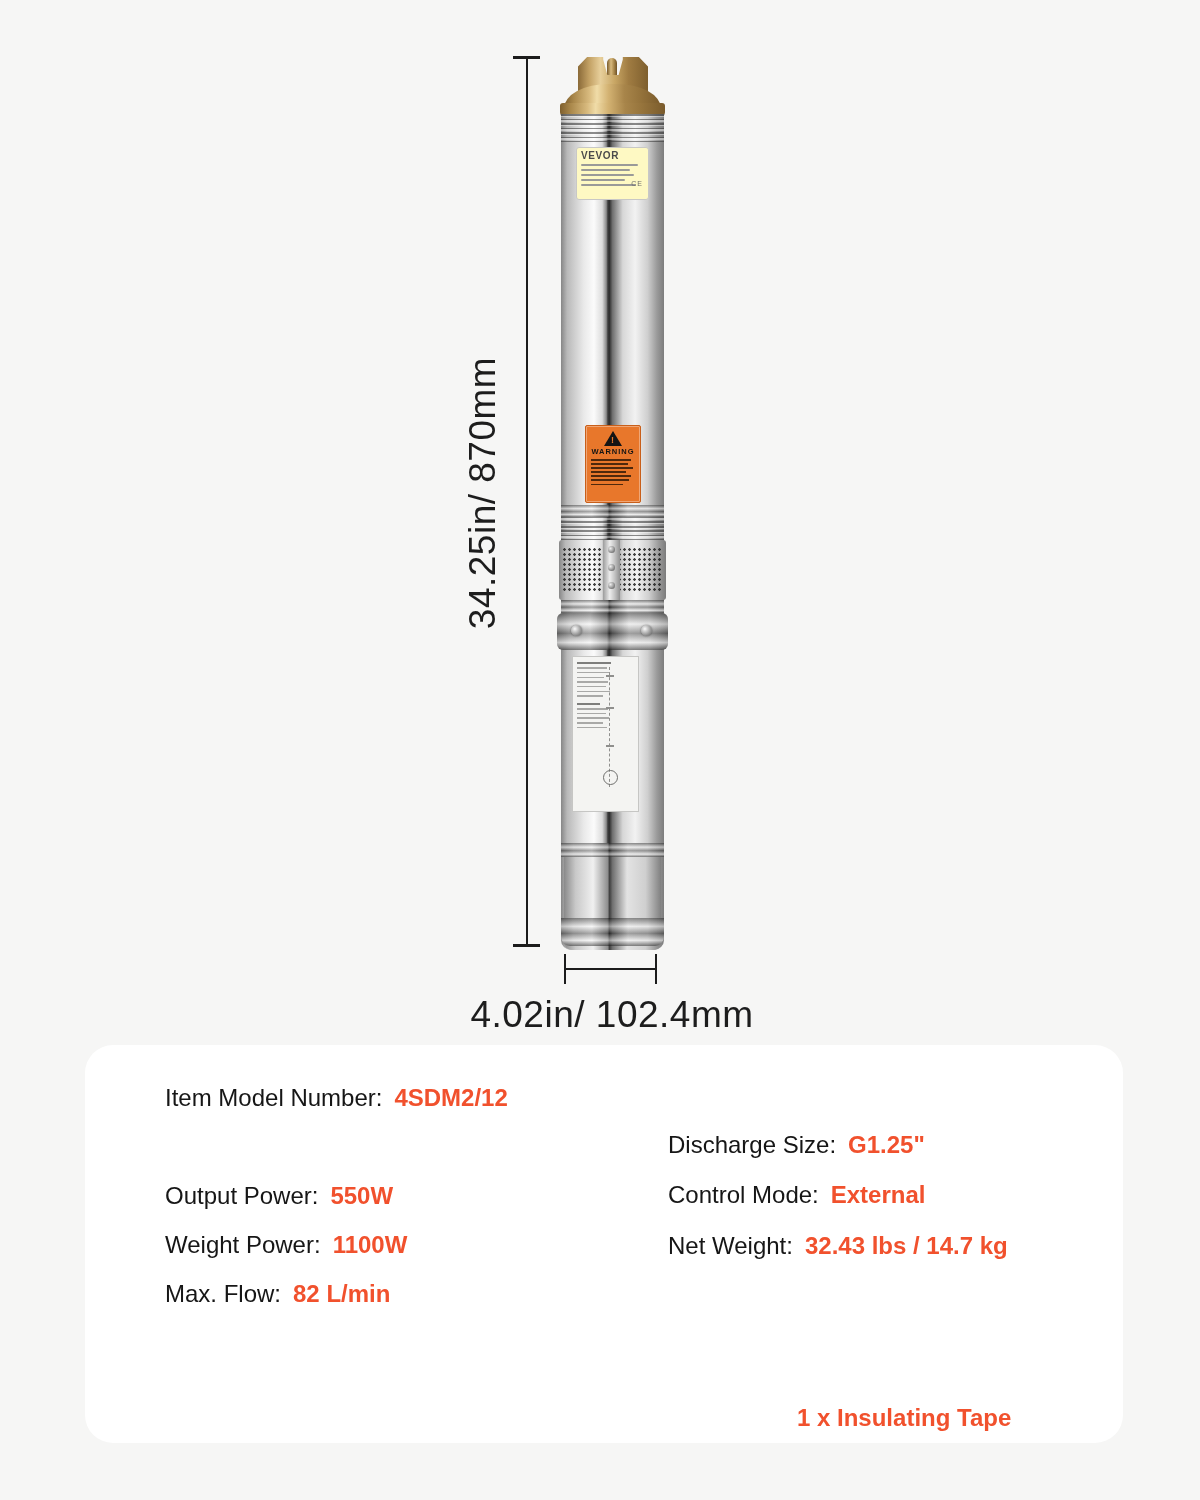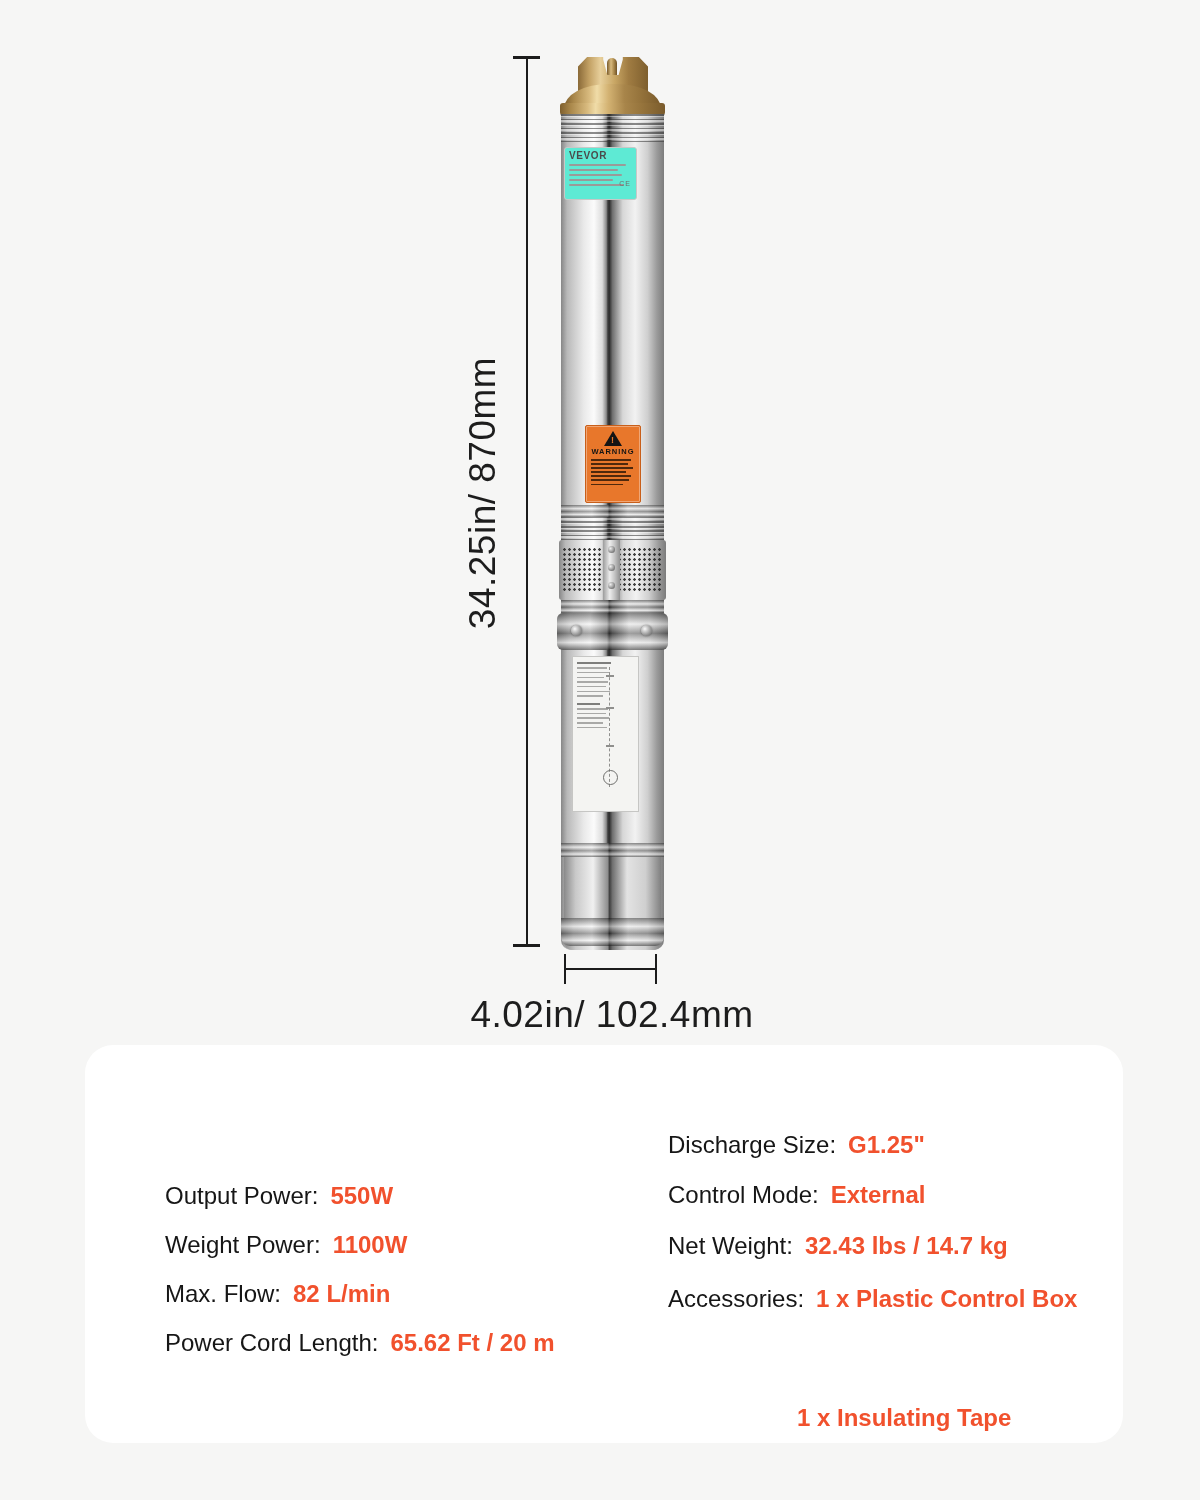--- a/index.html
+++ b/index.html
@@ -62,21 +62,21 @@
   .pump-head{left:578px;top:57px;width:70px;height:43px;
     clip-path:polygon(0 100%, 0 22%, 13% 0, 36% 0, 36% 6%, 42% 42%, 58% 42%, 64% 6%, 64% 0, 87% 0, 100% 22%, 100% 100%);
     background:linear-gradient(90deg,#8a6a38 0%,#c3a164 16%,#e7cf9b 32%,#c9a765 52%,#a07c42 72%,#7e5f2e 100%);}
   .pump-dome{left:564px;top:84px;width:97px;height:28px;
     border-radius:48px 48px 4px 4px / 26px 26px 4px 4px;}
   .pump-dome-rim{left:560px;top:103px;width:105px;height:12px;border-radius:3px;
     box-shadow:0 1px 0 rgba(90,60,20,.5);}
   .pump-neck{left:561px;top:114px;width:103px;height:28px;}
   .pump-body{left:561px;top:140px;width:103px;height:810px;border-radius:0 0 10px 10px;}
 
-  .vevor-label{left:564px;top:147px;width:73px;height:53px;background:#5eead4;
+  .vevor-label{left:576px;top:147px;width:73px;height:53px;background:#fef9c3;
     border:1px solid #c8c8c6;border-radius:3px;box-sizing:border-box;padding:3px 4px;}
   .vevor-brand{font-size:10px;font-weight:bold;color:#4b4b4b;letter-spacing:.6px;line-height:10px;}
   .tbar{height:2px;background:#9a9a98;border-radius:1px;margin-top:3px;}
   .ce-mark{position:absolute;right:5px;bottom:12px;font-size:7px;color:#6d6d6b;letter-spacing:1px;}
 
   .warning-sticker{left:585px;top:425px;width:56px;height:78px;background:#e8772b;
     border:1px solid #c85f1a;border-radius:2px;box-sizing:border-box;
     box-shadow:inset 0 0 0 1px rgba(255,255,255,.35);text-align:center;}
   .warn-tri{position:relative;margin:5px auto 1px;width:0;height:0;
     border-left:9px solid transparent;border-right:9px solid transparent;
@@ -213,40 +213,37 @@
 <div class="abs dim-cap bot"></div>
 <div class="abs height-label">34.25in/ 870mm</div>
 
 <div class="abs dim-line-h"></div>
 <div class="abs dim-tick l"></div>
 <div class="abs dim-tick r"></div>
 <div class="abs width-label">4.02in/ 102.4mm</div>
 
 <div class="abs card">
 
+  <div class="spec-row" style="left:80px;top:39px">
+    <span class="spec-label">Item Model Number:</span><span class="spec-value">4SDM2/12</span>
+  </div>
   <div class="spec-row" style="left:80px;top:137px">
     <span class="spec-label">Output Power:</span><span class="spec-value">550W</span>
   </div>
   <div class="spec-row" style="left:80px;top:186px">
     <span class="spec-label">Weight Power:</span><span class="spec-value">1100W</span>
   </div>
   <div class="spec-row" style="left:80px;top:235px">
     <span class="spec-label">Max. Flow:</span><span class="spec-value">82 L/min</span>
   </div>
-  <div class="spec-row" style="left:80px;top:284px">
-    <span class="spec-label">Power Cord Length:</span><span class="spec-value">65.62 Ft / 20 m</span>
-  </div>
 
   <div class="spec-row" style="left:583px;top:86px">
     <span class="spec-label">Discharge Size:</span><span class="spec-value">G1.25"</span>
   </div>
   <div class="spec-row" style="left:583px;top:136px">
     <span class="spec-label">Control Mode:</span><span class="spec-value">External</span>
   </div>
   <div class="spec-row" style="left:583px;top:187px">
     <span class="spec-label">Net Weight:</span><span class="spec-value">32.43 lbs / 14.7 kg</span>
   </div>
-  <div class="spec-row" style="left:583px;top:240px">
-    <span class="spec-label">Accessories:</span><span class="spec-value">1 x Plastic Control Box</span>
-  </div>
   <div class="spec-extra" style="left:712px;top:359px">1 x Insulating Tape</div>
 
 </div>
 
 </body></html>

